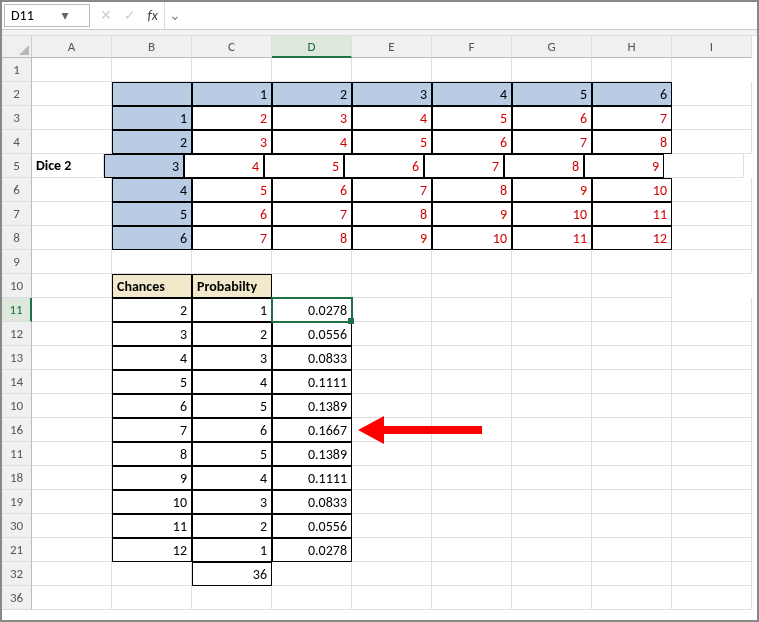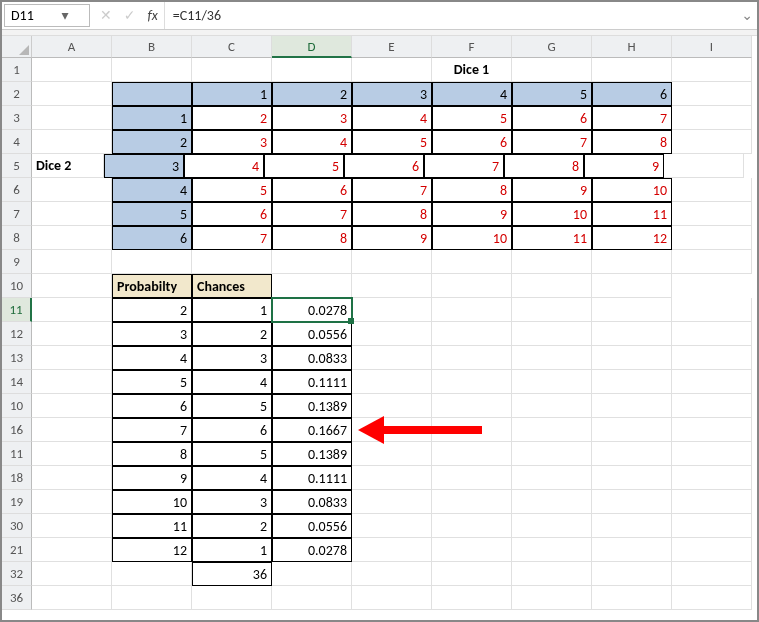--- a/index.html
+++ b/index.html
@@ -163,23 +163,20 @@
 
   <div class="fbar">
     <div class="namebox">
       <span>D11</span>
       <span class="dd">▾</span>
     </div>
     <div class="fbtns">
       <span style="color:#ccc">✕</span>
       <span style="color:#ccc">✓</span>
       <span class="fx">fx</span>
-    </div>
-    <div class="formula-input">
-      <span>=C11/36</span>
     </div>
     <div class="fbar-expand">⌄</div>
   </div>
   <div class="thin-sep"></div>
 
   <div>
     <div style="display:flex">
       <div class="corner"></div>
       <div class="colheads" id="colheads">
           <div class="ch" style="width: 80px;">A</div>
@@ -219,21 +216,20 @@
           <div class="rh">32</div>
           <div class="rh">36</div>
         </div>
       <div class="cells" id="cells" style="width: 720px;">
           <div class="row">
             <div class="cell" style="width: 80px;"></div>
             <div class="cell" style="width: 80px;"></div>
             <div class="cell" style="width: 80px;"></div>
             <div class="cell" style="width: 80px;"></div>
             <div class="cell" style="width: 80px;"></div>
-            <div class="cell bold center" style="width: 80px;">Dice 1</div>
             <div class="cell" style="width: 80px;"></div>
             <div class="cell" style="width: 80px;"></div>
             <div class="cell" style="width: 80px;"></div>
           </div>
           <div class="row">
             <div class="cell" style="width: 80px;"></div>
             <div class="cell bluehdr bord" style="width: 80px;"></div>
             <div class="cell bluehdr bord" style="width: 80px;">1</div>
             <div class="cell bluehdr bord" style="width: 80px;">2</div>
             <div class="cell bluehdr bord" style="width: 80px;">3</div>
@@ -314,22 +310,22 @@
             <div class="cell" style="width: 80px;"></div>
             <div class="cell" style="width: 80px;"></div>
             <div class="cell" style="width: 80px;"></div>
             <div class="cell" style="width: 80px;"></div>
             <div class="cell" style="width: 80px;"></div>
             <div class="cell" style="width: 80px;"></div>
             <div class="cell" style="width: 80px;"></div>
           </div>
           <div class="row">
             <div class="cell" style="width: 80px;"></div>
+            <div class="cell tanhdr bord" style="width: 80px;">Chances</div>
             <div class="cell tanhdr bord" style="width: 80px;">Probabilty</div>
-            <div class="cell tanhdr bord" style="width: 80px;">Chances</div>
             <div class="cell" style="width: 80px;"></div>
             <div class="cell" style="width: 80px;"></div>
             <div class="cell" style="width: 80px;"></div>
             <div class="cell" style="width: 80px;"></div>
             <div class="cell" style="width: 80px;"></div>
           </div>
           <div class="row">
             <div class="cell" style="width: 80px;"></div>
             <div class="cell bord" style="width: 80px;">2</div>
             <div class="cell bord" style="width: 80px;">1</div>

